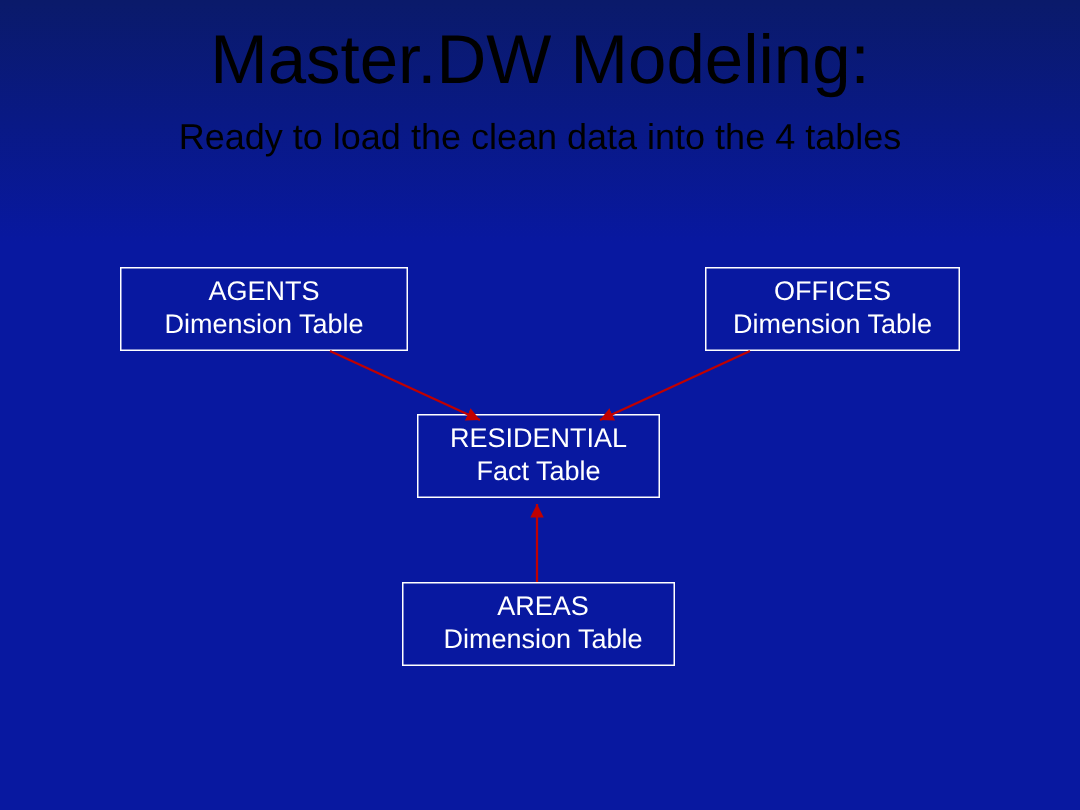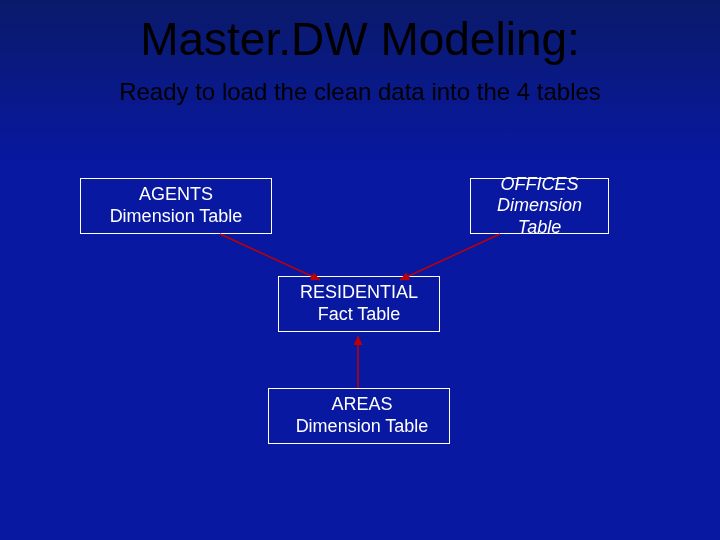--- a/index.html
+++ b/index.html
@@ -42,21 +42,21 @@
     line-height: 1.2;
     display: flex;
     align-items: center;
     justify-content: center;
     text-align: center;
     padding: 6px 10px;
     box-sizing: border-box;
     white-space: pre-line;
   }
   .agents   { left: 80px;  top: 178px; width: 192px; height: 56px; }
-  .offices  { left: 470px; top: 178px; width: 139px; height: 56px; font-style: italic; }
+  .offices  { left: 470px; top: 178px; width: 170px; height: 56px; }
   .fact     { left: 278px; top: 276px; width: 162px; height: 56px; }
   .areas    { left: 268px; top: 388px; width: 182px; height: 56px; padding-left: 16px; }
   svg.arrows {
     position: absolute;
     left: 0; top: 0;
     width: 720px; height: 540px;
     pointer-events: none;
   }
 </style>
 </head>

